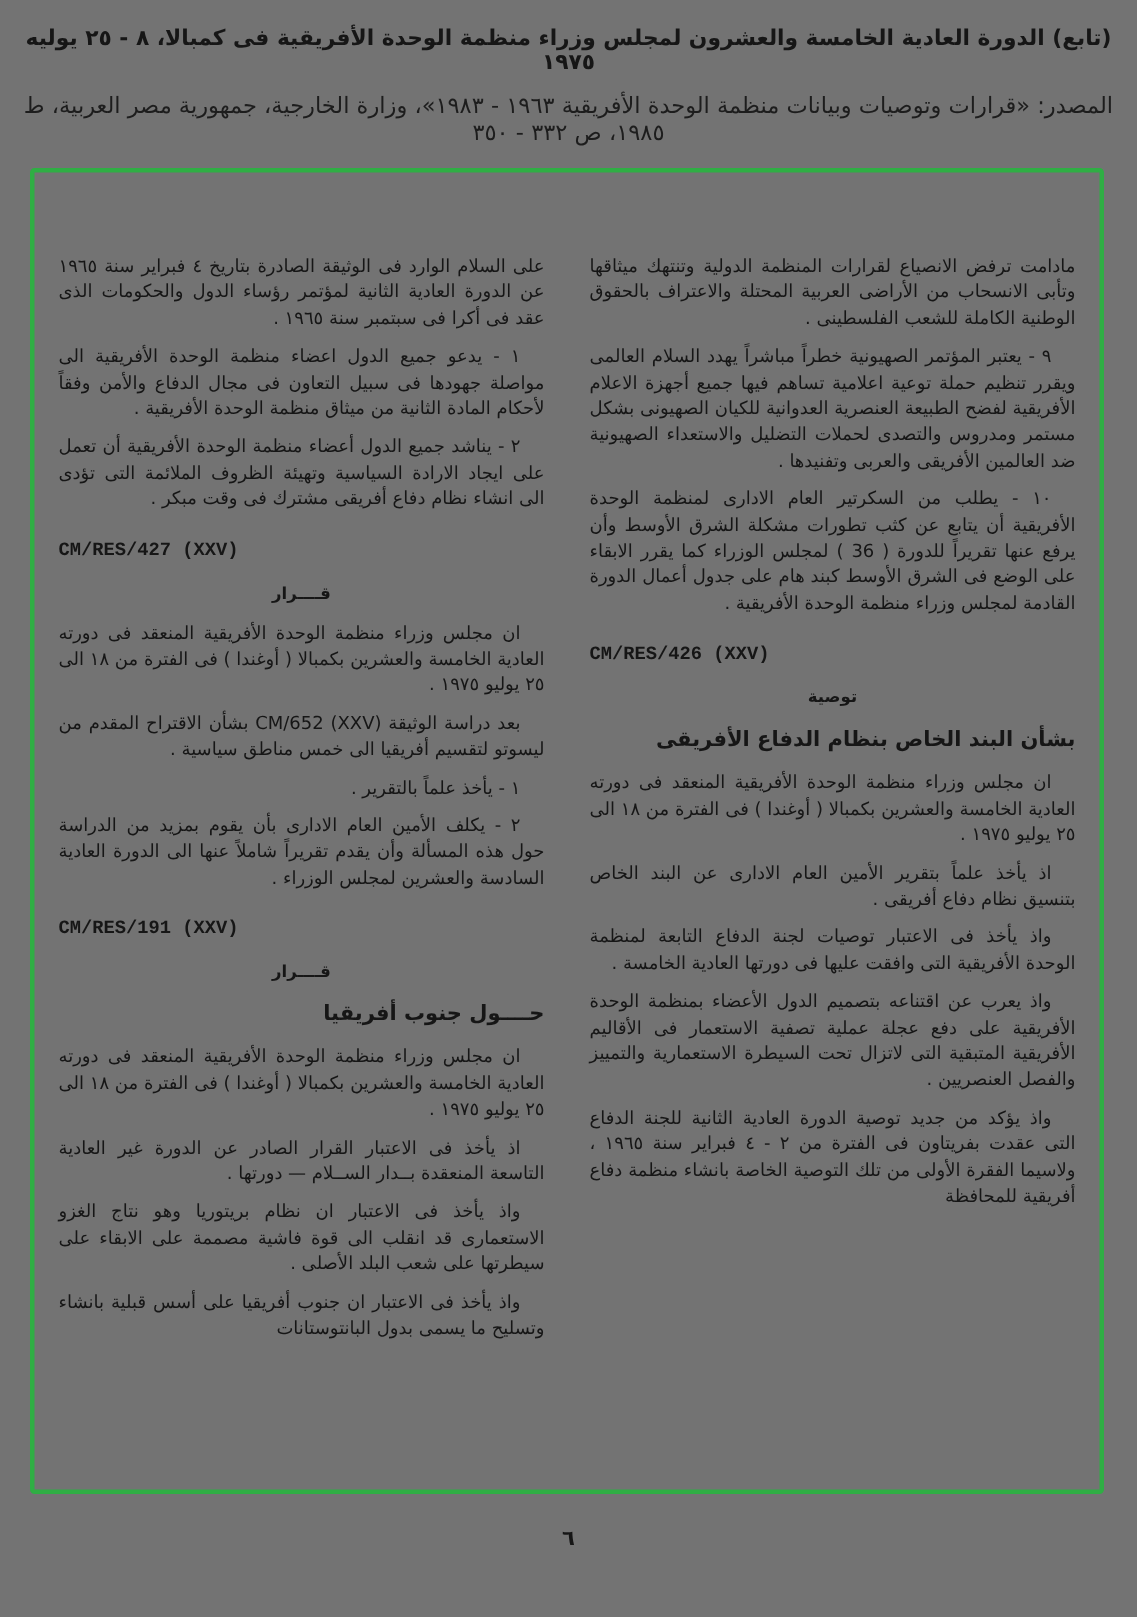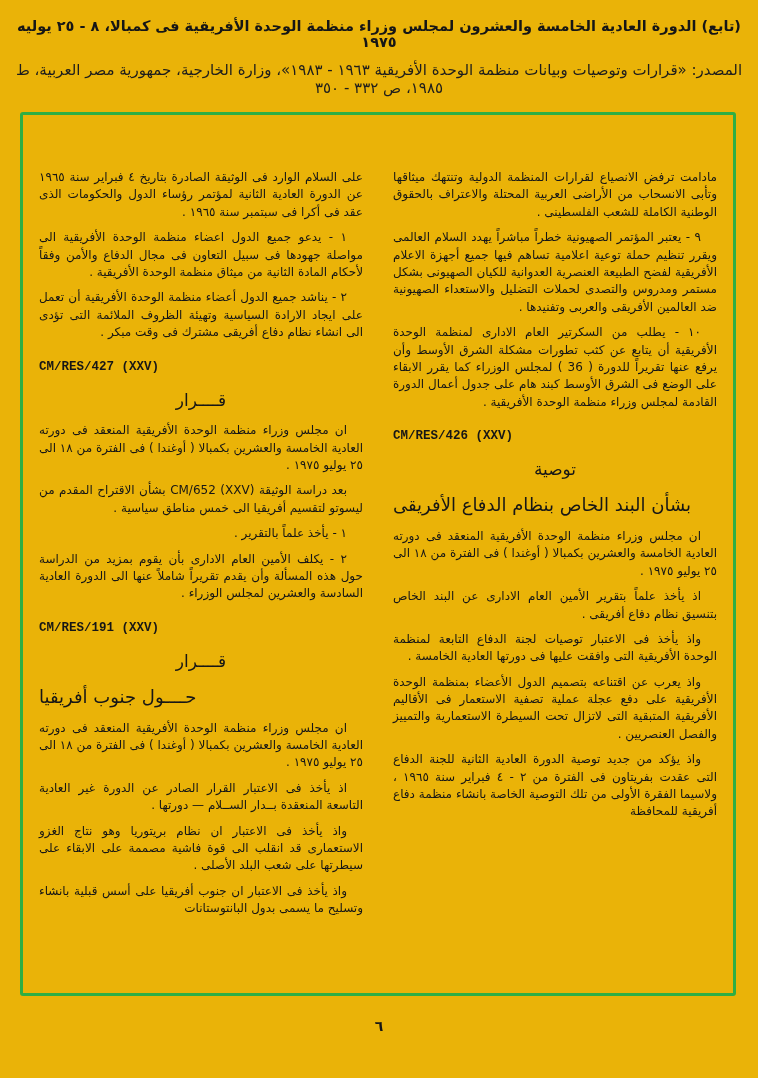--- a/index.html
+++ b/index.html
@@ -1,33 +1,33 @@
 <!DOCTYPE html>
 <html dir="rtl" lang="ar"><head>
 <meta charset="utf-8">
 <style>
   html, body { margin:0; padding:0; background:#efefec; }
   .page {
-    width:758px; height:1078px; margin:0 auto; background:#eab308;
+    width:758px; height:1078px; margin:0 auto; background:#737373;
     position:relative; box-sizing:border-box; overflow:hidden;
     font-family:"DejaVu Sans", sans-serif; color:#161616;
   }
   .header { padding-top:18px; text-align:center; }
   .h-title { font-size:14.5px; font-weight:bold; letter-spacing:0; }
   .h-source { font-size:15px; margin-top:11px; color:#1d1d1d; }
   .frame {
     margin:15px 22px 0 20px; border:3px solid #2fae44; border-radius:3px;
     padding:18px 16px 14px; height:884px; box-sizing:border-box; overflow:hidden;
   }
   .cols { display:flex; gap:30px; height:100%; }
   .col { flex:1; min-width:0; font-size:12px; line-height:1.45; text-align:justify; }
   .para { margin:0 0 8px; text-indent:16px; }
   .cont { text-indent:0;margin-top:36px; }
-  .head { text-align:center; font-weight:normal; margin:12px 0 10px; text-indent:0; font-size:17px; }
-  .subhead { text-align:left; font-weight:normal; margin:2px 0 10px; text-indent:0; font-size:18px; }
+  .head { text-align:center; font-weight:bold; margin:12px 0 10px; text-indent:0; font-size:11px; }
+  .subhead { text-align:right; font-weight:bold; margin:2px 0 10px; text-indent:0; font-size:14px; }
   .code {
     direction:ltr; text-align:left; font-family:Liberation Mono, monospace;
     font-weight:bold; font-size:12.5px; margin:16px 0 10px; text-indent:0;
   }
   .pagenum { text-align:center; margin-top:22px; font-size:14px; font-weight:bold; }
 </style>
 </head>
 <body>
 
 <div class="page">

